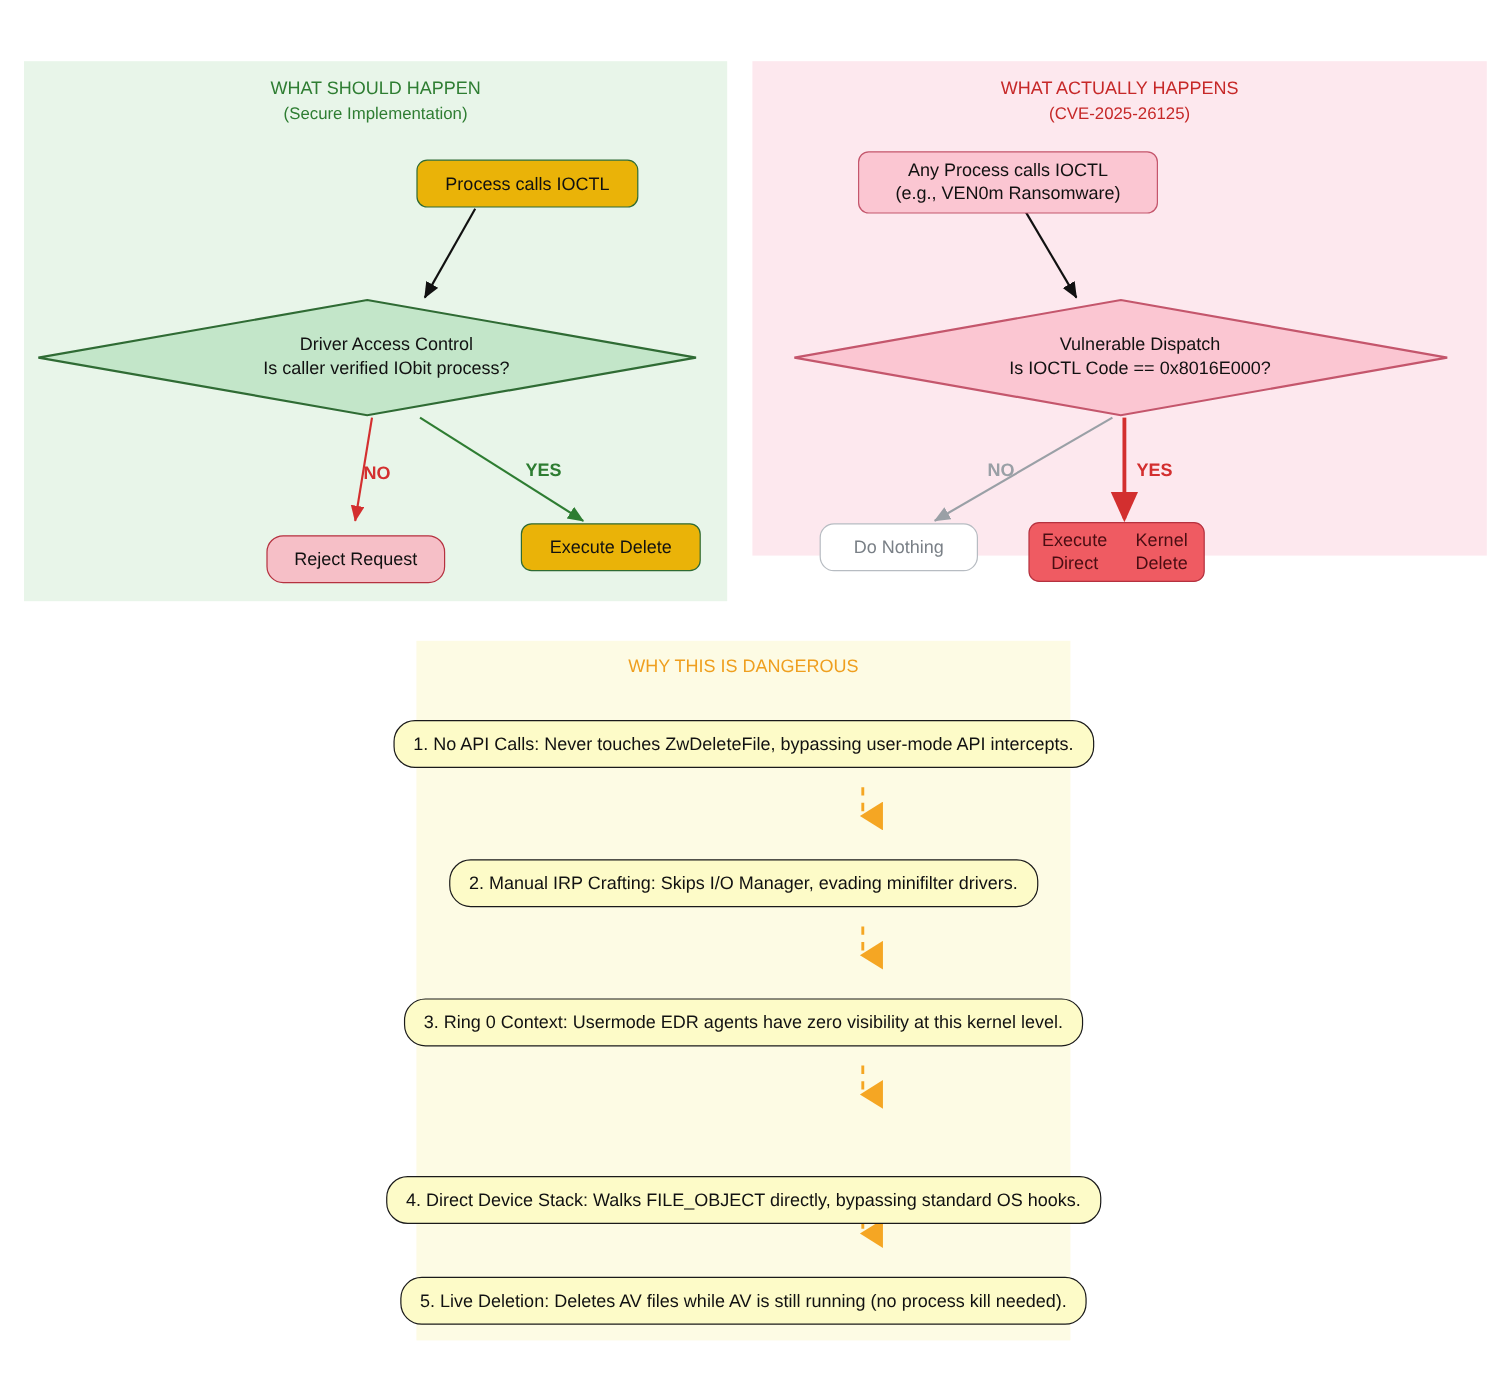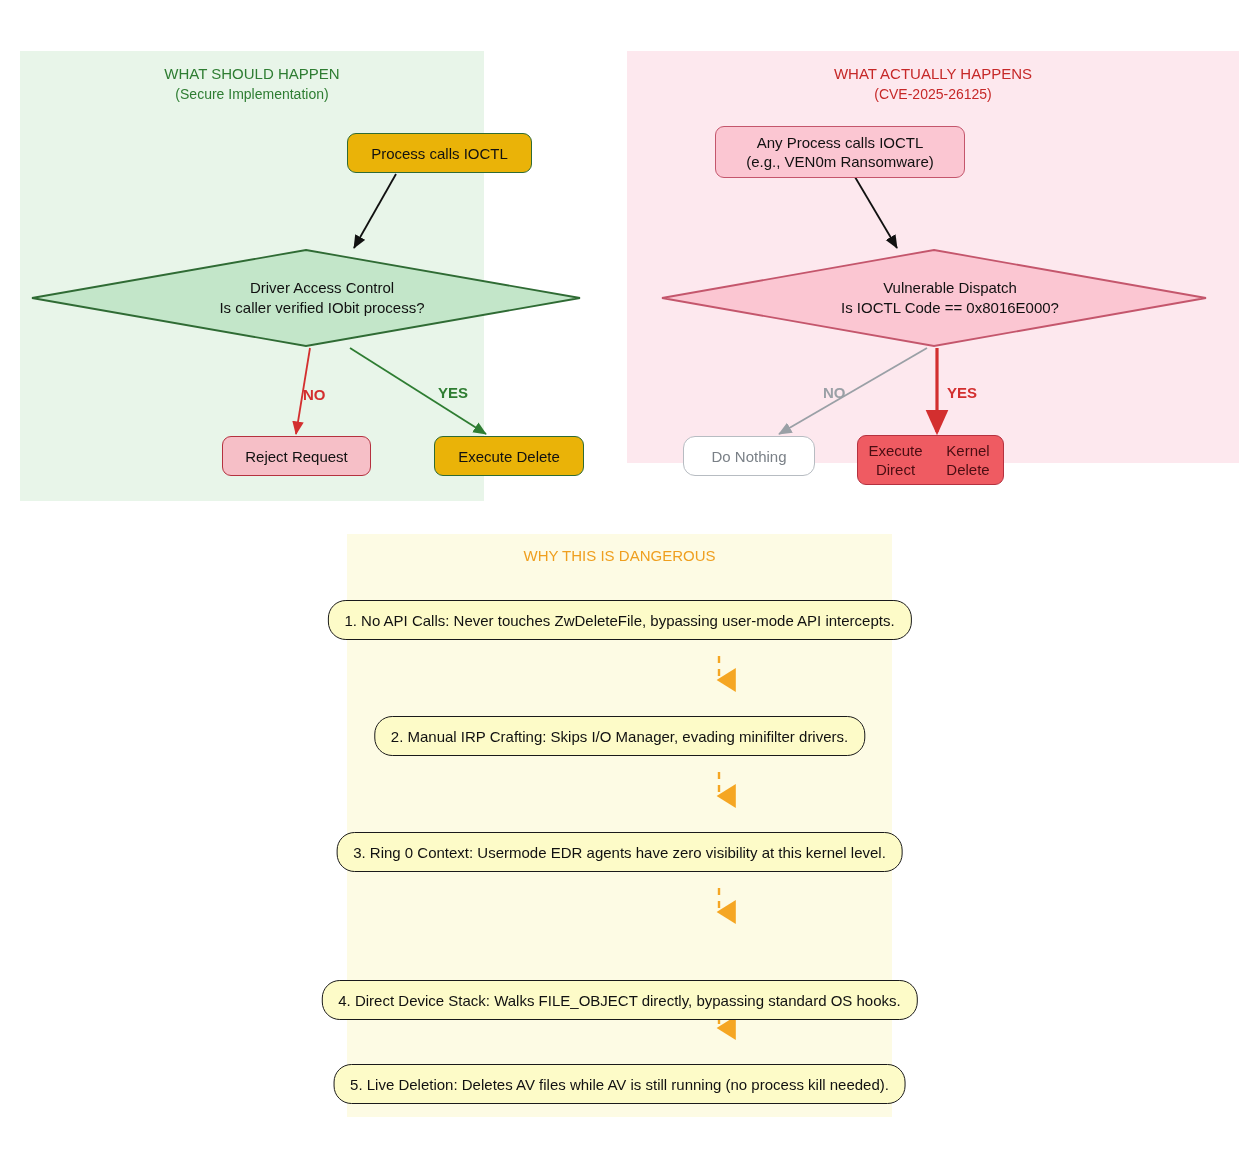--- a/index.html
+++ b/index.html
@@ -17,21 +17,21 @@
 
   .panel {
     position: absolute;
     box-sizing: border-box;
   }
 
   
   #panel-secure {
     left: 20px;
     top: 51px;
-    width: 464px;
+    width: 586px;
     height: 450px;
     background: #e8f5e9;
   }
   #panel-vuln {
     left: 627px;
     top: 51px;
     width: 612px;
     height: 412px;
     background: #fde8ee;
   }
@@ -208,21 +208,21 @@
     </svg>
     <div class="diamond-label">
       <span>Driver Access Control</span>
       <span>Is caller verified IObit process?</span>
     </div>
   </div>
 
   <div class="edge-label lbl-no-red" style="left:283px; top:335px;">NO</div>
   <div class="edge-label lbl-yes-green" style="left:418px; top:333px;">YES</div>
 
-  <div class="node red" style="left:202px; top:385px; width:149px; height:40px;">
+  <div class="node red" style="left:202px; top:395px; width:149px; height:40px;border-radius:14px;">
     <span>Reject Request</span>
   </div>
 
   <div class="node green" style="left:414px; top:385px; width:150px; height:40px;">
     <span>Execute Delete</span>
   </div>
 </div>
 
 <div class="panel" id="panel-vuln">
   <div class="panel-title">

